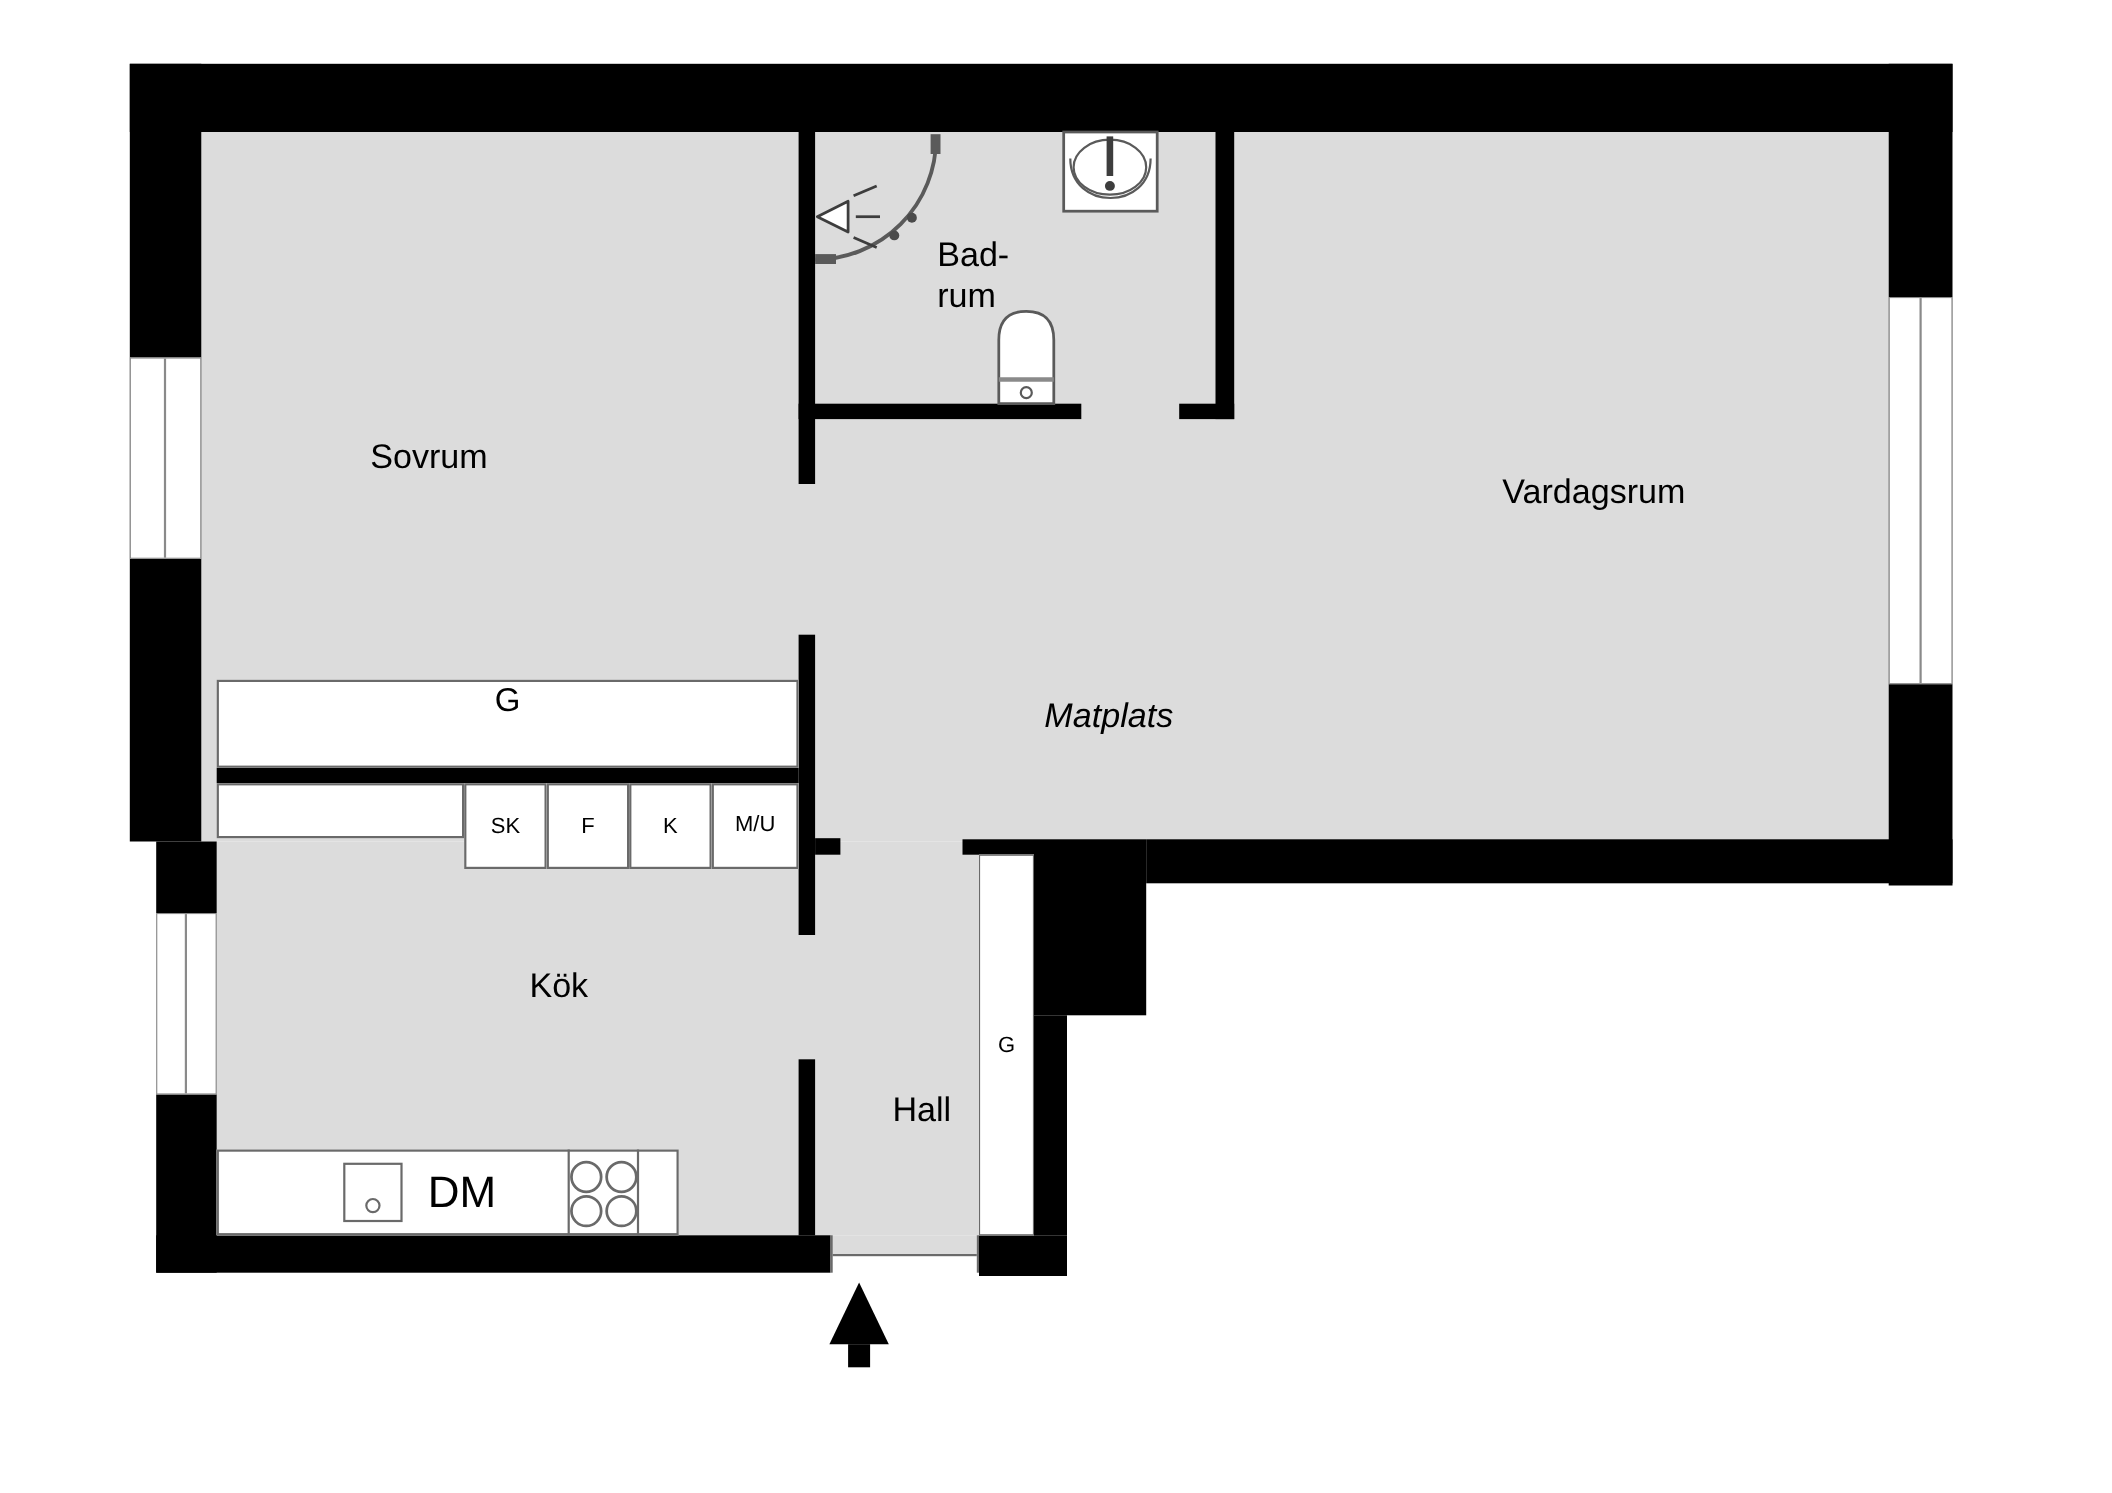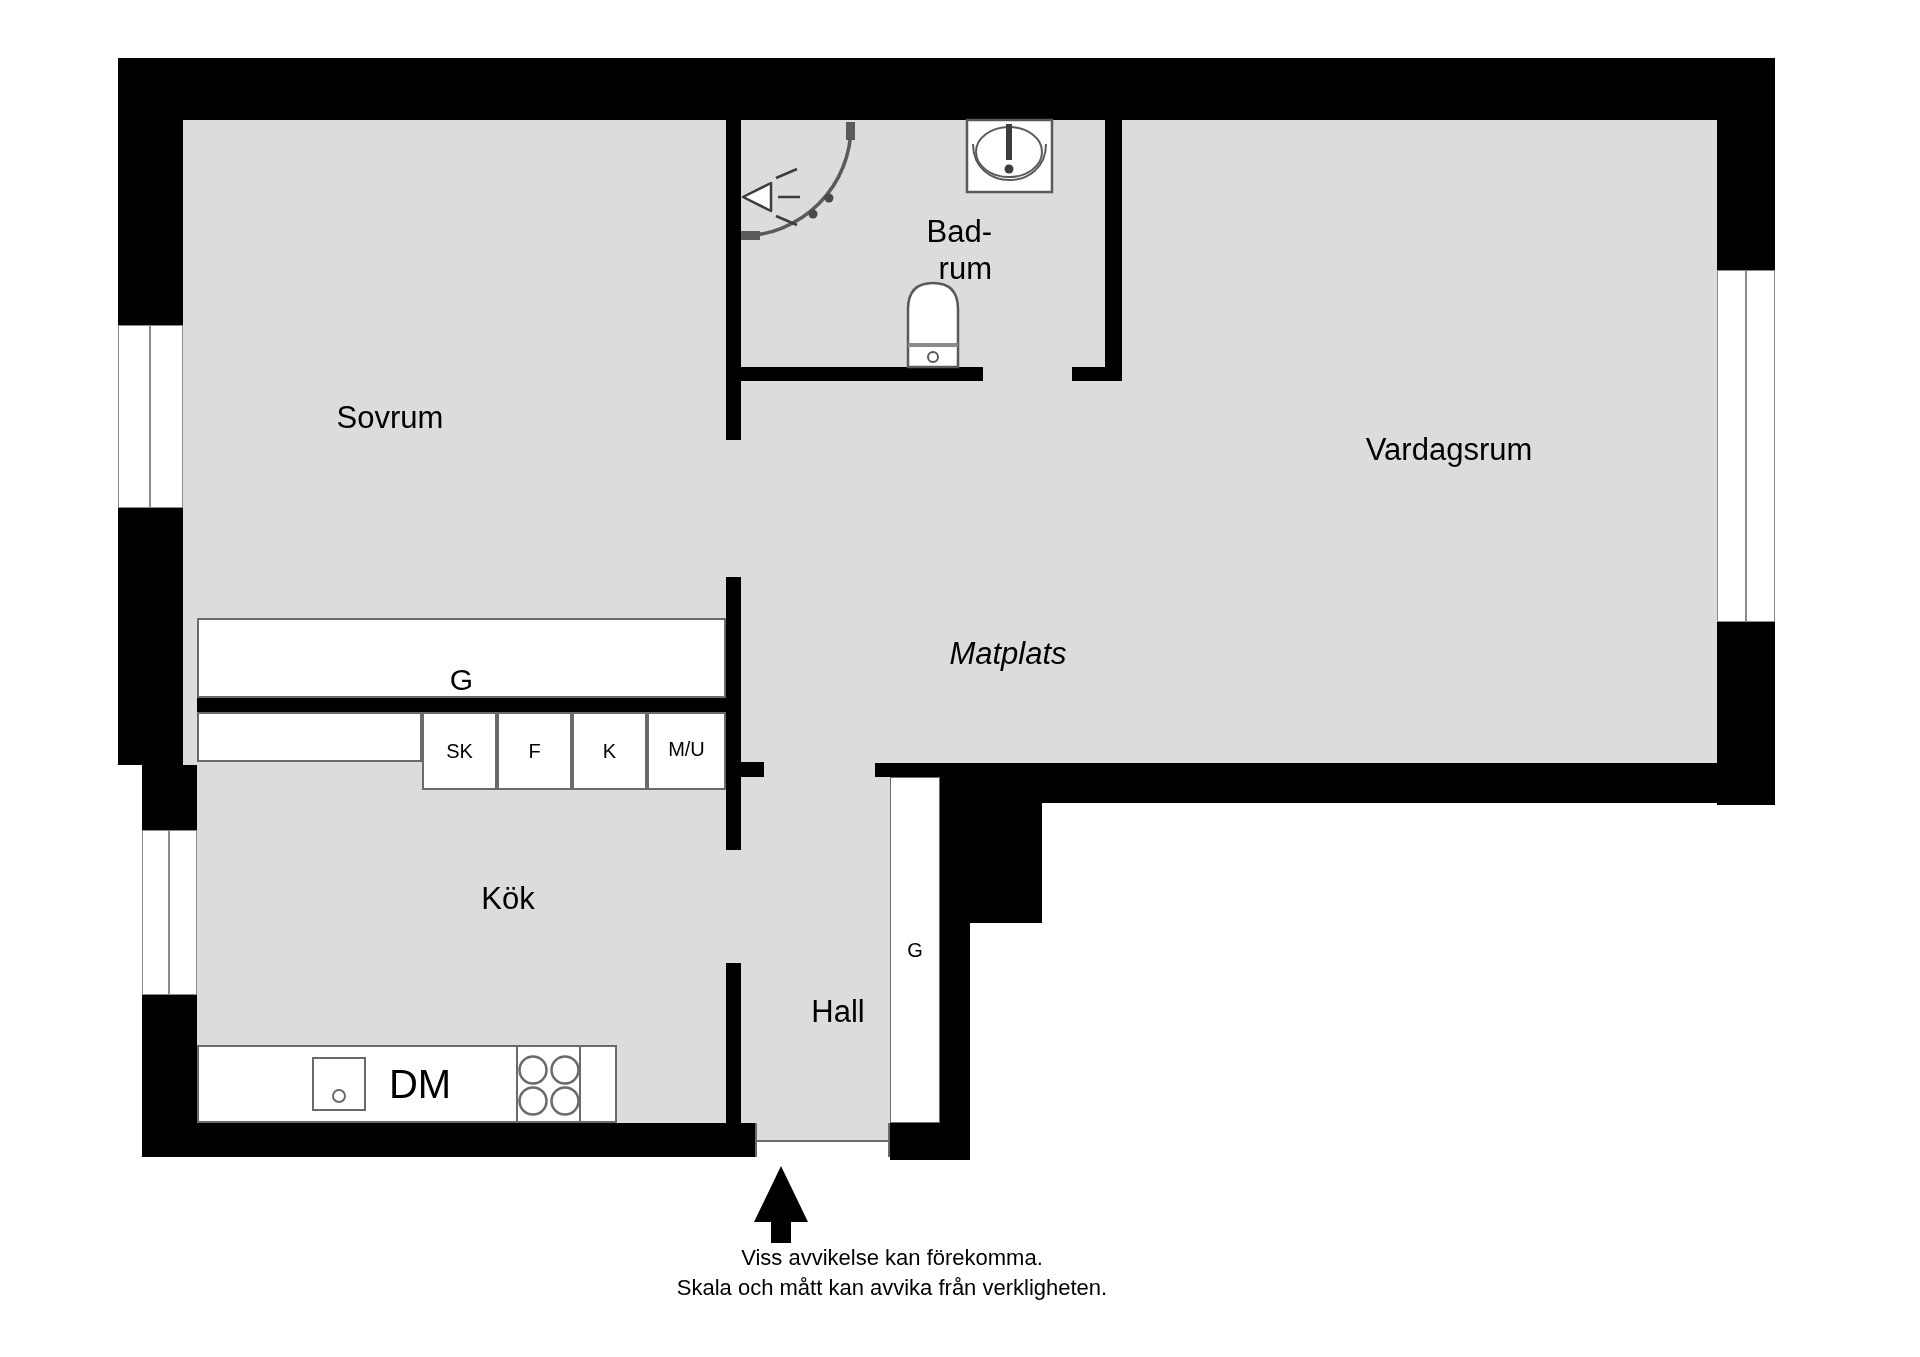--- a/index.html
+++ b/index.html
@@ -13,21 +13,21 @@
   body{width:1920px;height:1357px;position:relative;overflow:hidden;
        font-family:"Liberation Sans","DejaVu Sans",sans-serif;color:var(--text);}
   .plan{position:absolute;inset:0;}
   .floor{position:absolute;background:var(--floor);}
   .wall{position:absolute;background:var(--wall);}
   .wbox{position:absolute;background:#fff;border:2px solid var(--line);box-sizing:border-box;}
   .window{position:absolute;background:#fff;border:1.5px solid #8a8a8a;box-sizing:border-box;}
   .window .pane{position:absolute;top:0;bottom:0;width:2px;background:#8a8a8a;}
   .doorgap{position:absolute;background:#fff;}
   .jamb{position:absolute;background:var(--line);}
-  .rlabel{position:absolute;display:flex;align-items:flex-end;justify-content:center;
+  .rlabel{position:absolute;display:flex;align-items:flex-start;justify-content:center;
           font-size:31px;line-height:37px;white-space:pre;}
   .clabel{position:absolute;display:flex;align-items:center;justify-content:center;font-size:20px;}
   .disclaimer{position:absolute;left:492px;top:1243px;width:800px;text-align:center;
               font-size:22px;line-height:30px;}
   svg.overlay{position:absolute;left:0;top:0;pointer-events:none;}
 </style>
 </head>
 <body>
 
 <div class="plan">
@@ -145,18 +145,14 @@
       <rect x="313" y="1058" width="52" height="52" fill="#ffffff" stroke="#6a6a6a" stroke-width="2"></rect>
       <circle cx="339" cy="1096" r="6" fill="#ffffff" stroke="#6a6a6a" stroke-width="2"></circle>
     </g>
 
     <g fill="#000000">
       <polygon points="781,1166 754,1222 808,1222"></polygon>
       <rect x="771" y="1222" width="20" height="21"></rect>
     </g>
   </svg>
 
-  <div class="disclaimer">
-    <div>Viss avvikelse kan förekomma.</div>
-    <div>Skala och mått kan avvika från verkligheten.</div>
-  </div>
 
 </div>
 
 </body></html>

